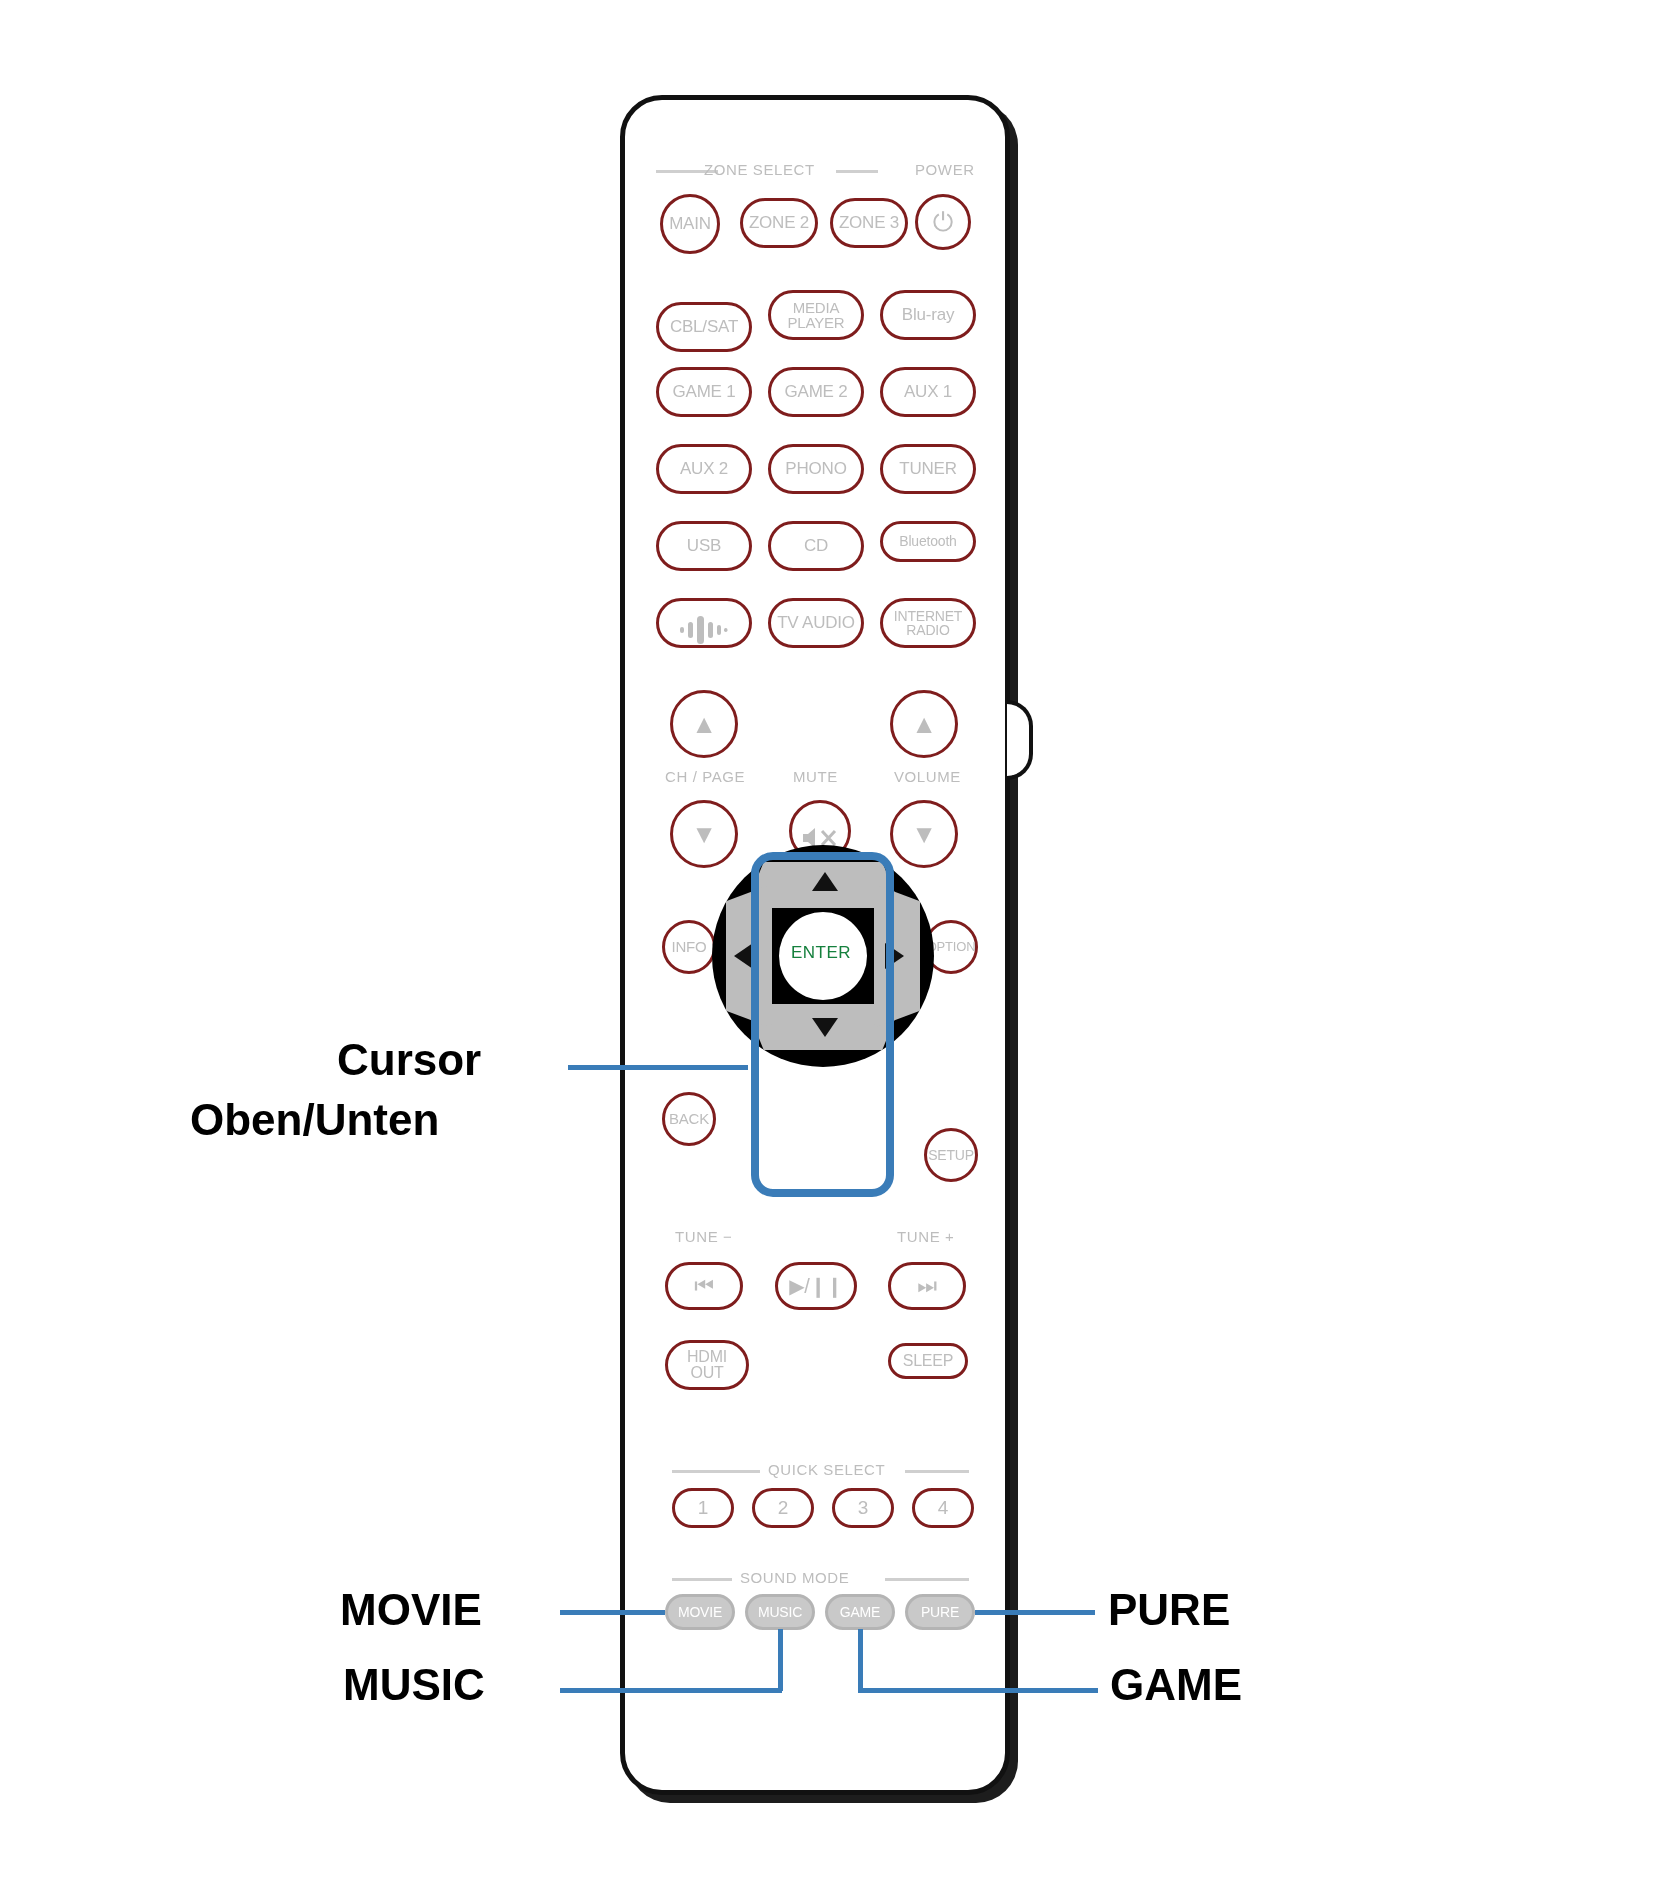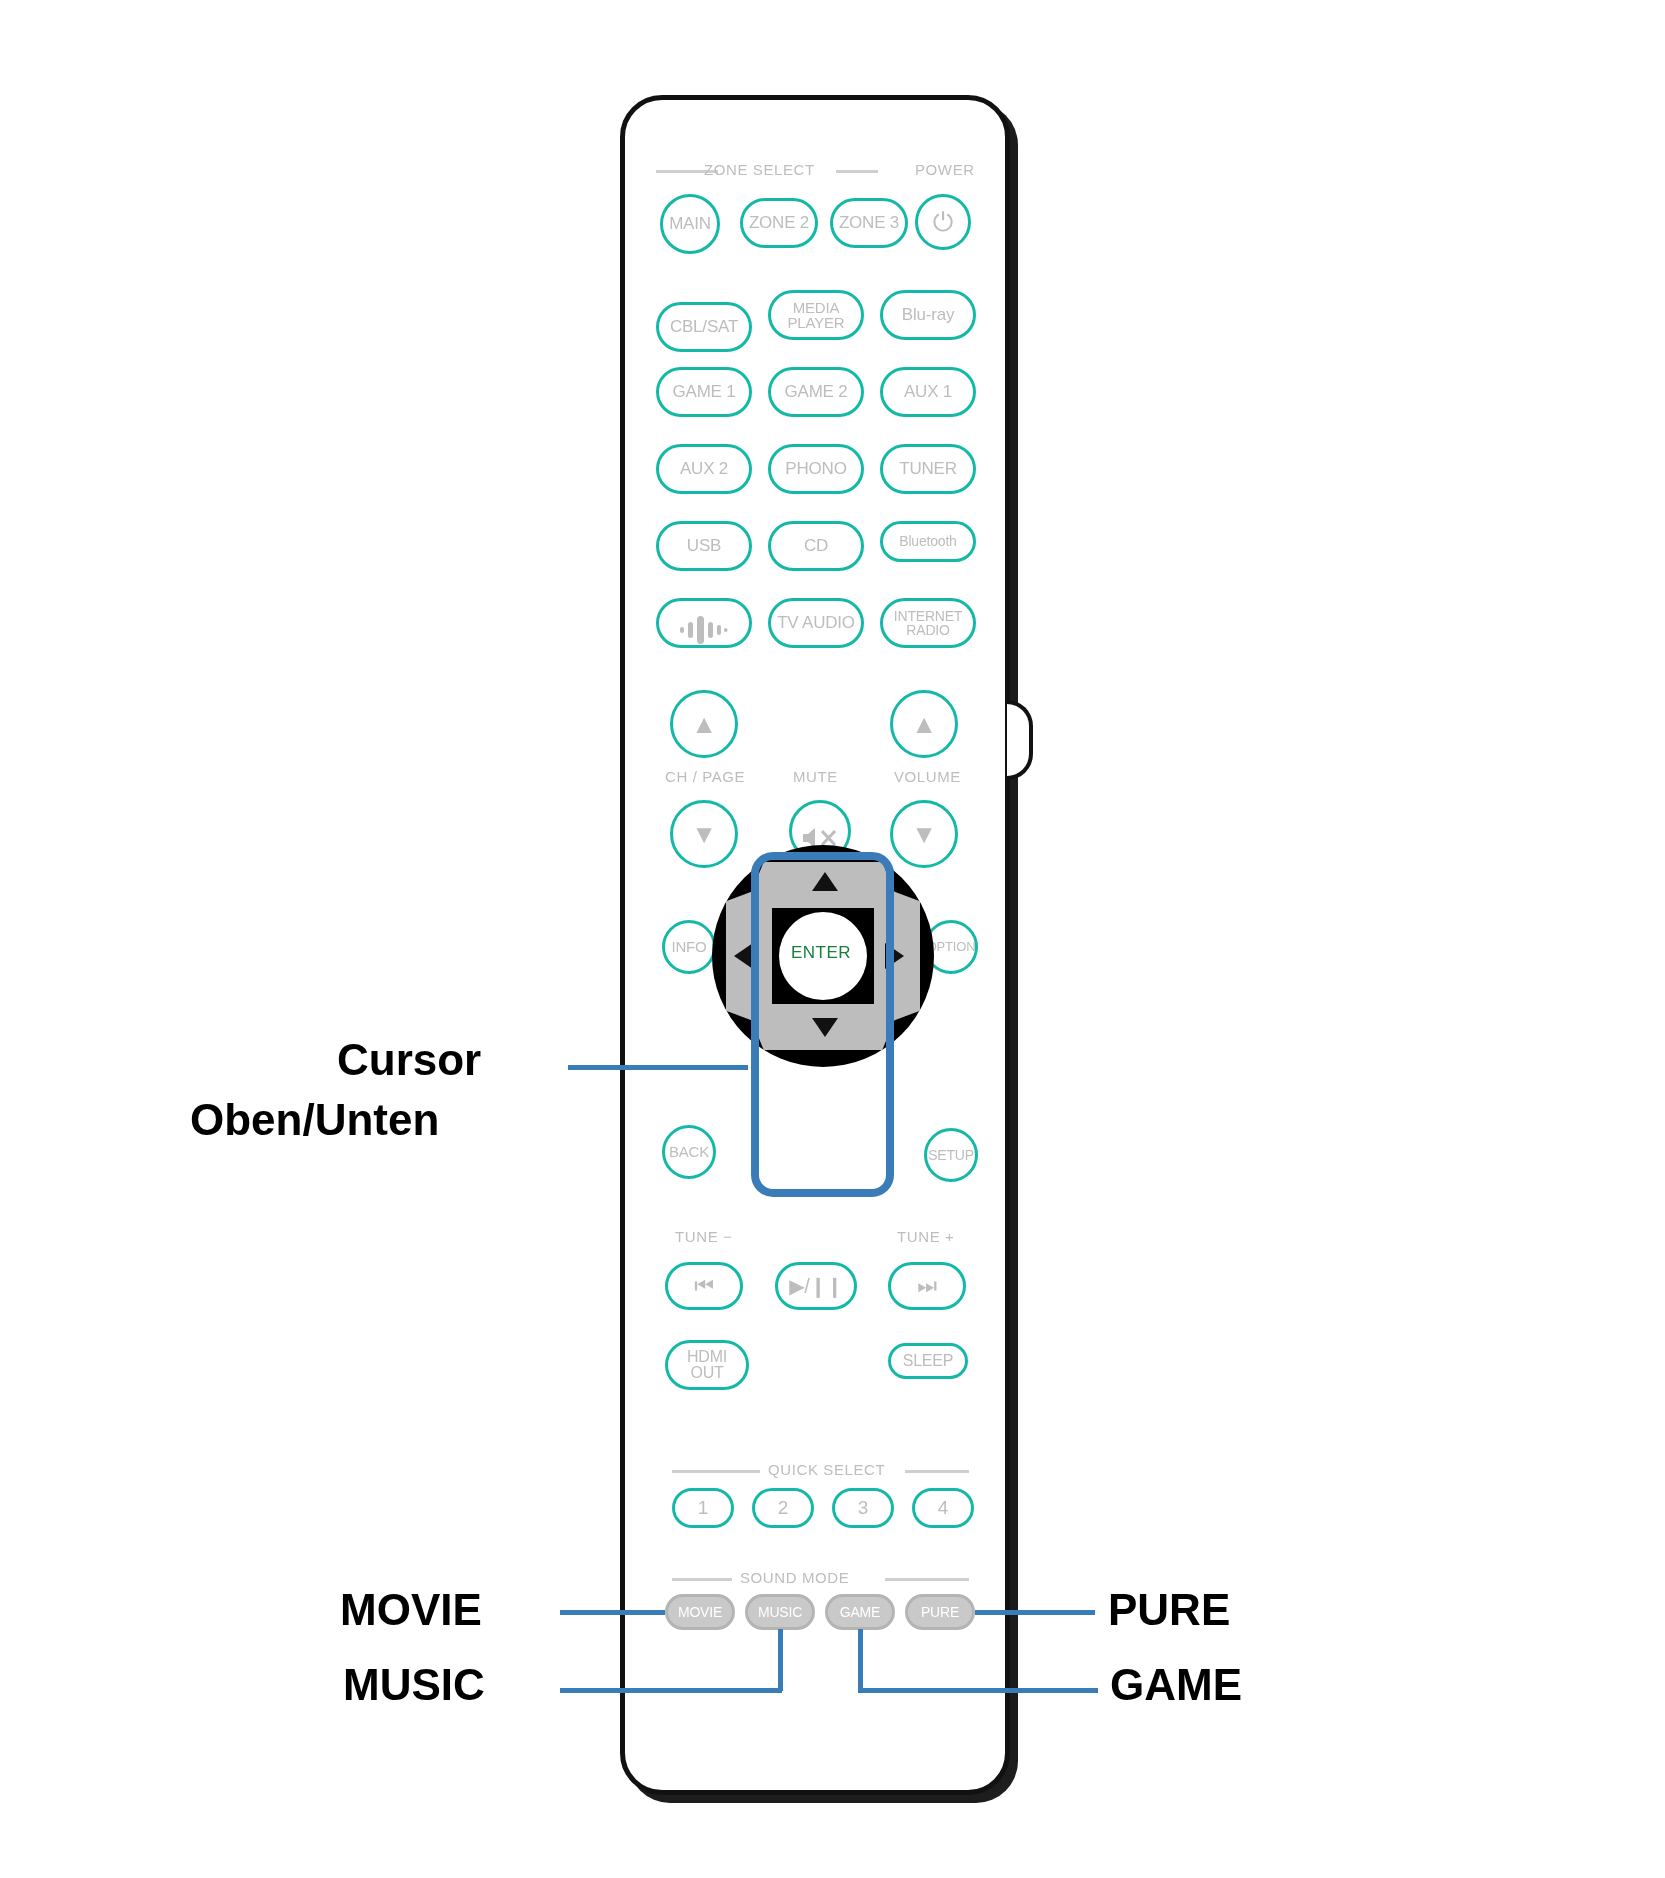--- a/index.html
+++ b/index.html
@@ -43,21 +43,21 @@
     z-index:3;
   }
 
   
   .btn{
     position:absolute;
     display:flex;
     align-items:center;
     justify-content:center;
     text-align:center;
-    border:3px solid #14b8a6;
+    border:3px solid #7f1d1d;
     color:#bdbdbd;
     background:#fff;
     font-family:"Liberation Sans", sans-serif;
     letter-spacing:-0.2px;
     line-height:1.02;
     white-space:pre-line;
     z-index:5;
   }
   .pill{ border-radius:999px; }
   .circ{ border-radius:50%; }
@@ -254,21 +254,21 @@
 <div class="wedge" id="wedge-left"></div>
 <div class="wedge" id="wedge-right"></div>
 <div class="tri" id="tri-up"></div>
 <div class="tri" id="tri-down"></div>
 <div class="tri" id="tri-left"></div>
 <div class="tri" id="tri-right"></div>
 <div id="cursor-center"></div>
 <div id="enter-label">ENTER</div>
 <div id="cursor-highlight" style="border-color: rgb(58, 124, 184);"></div>
 
-<div class="btn circ" style="left:662px; top:1125px; width:54px; height:54px; font-size:15px;">BACK</div>
+<div class="btn circ" style="left:662px; top:1092px; width:54px; height:54px; font-size:15px;">BACK</div>
 <div class="btn circ" style="left:924px; top:1128px; width:54px; height:54px; font-size:14px;">SETUP</div>
 
 <div class="lbl" style="left:675px; top:1228px;">TUNE −</div>
 <div class="lbl" style="left:897px; top:1228px;">TUNE +</div>
 
 <div class="btn pill" style="left:665px; top:1262px; width:78px; height:48px; font-size:22px;">⏮</div>
 <div class="btn pill" style="left:775px; top:1262px; width:82px; height:48px; font-size:20px;">▶/❙❙</div>
 <div class="btn pill" style="left:888px; top:1262px; width:78px; height:48px; font-size:22px;">⏭</div>
 
 <div class="btn pill" style="left:665px; top:1340px; width:84px; height:50px; font-size:16px;">HDMI

